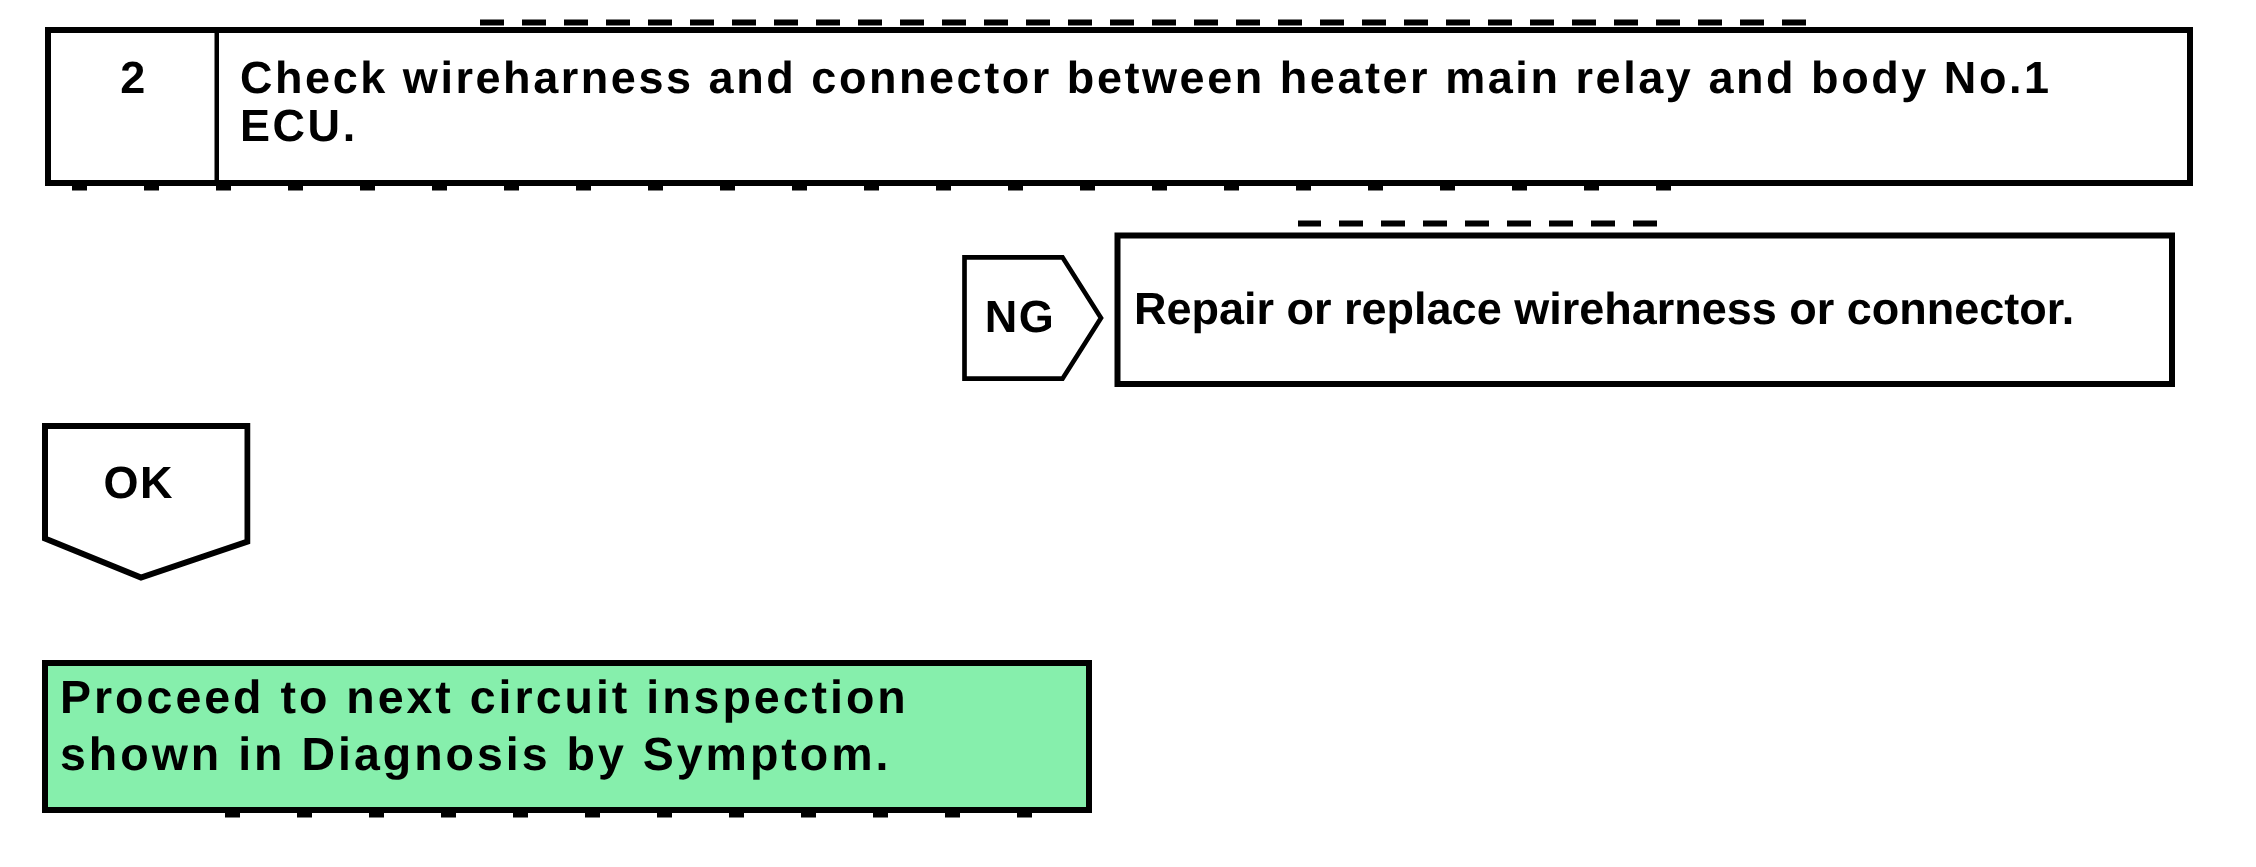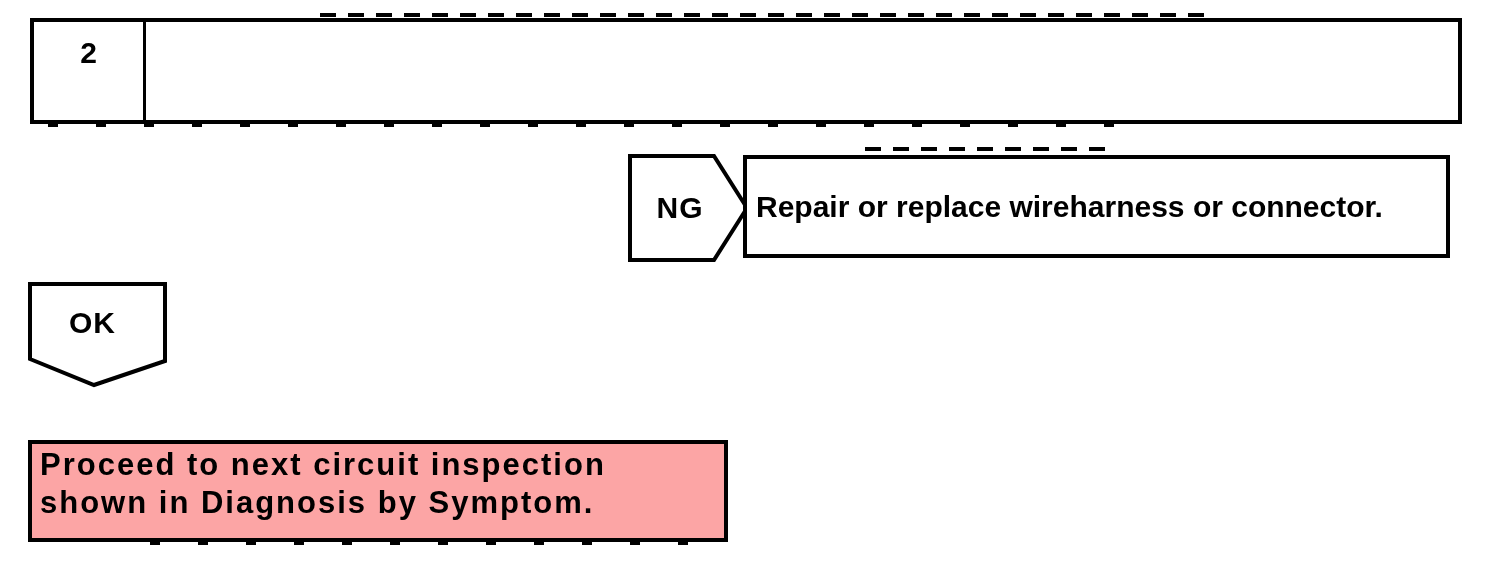--- a/index.html
+++ b/index.html
@@ -33,21 +33,21 @@
   .step-instruction {
     padding: 15px 0 0 14px;
     font-weight: bold;
     font-size: 30px;
     line-height: 32px;
     letter-spacing: 1.7px;
     width: 1250px;
   }
 
   
-  .ng-shape { left: 628px; top: 154px; width: 121px; height: 108px; }
+  .ng-shape { left: 628px; top: 170px; width: 121px; height: 84px; }
   .ng-shape svg { display: block; width: 100%; height: 100%; }
   .flag-label {
     position: absolute; inset: 0;
     display: flex; align-items: center; justify-content: center;
     font-weight: bold; font-size: 30px; letter-spacing: 1px;
   }
   .ng-shape .flag-label { padding-right: 17px; }
 
   
   .action-box {
@@ -62,21 +62,21 @@
   
   .ok-shape { left: 28px; top: 282px; width: 139px; height: 106px; }
   .ok-shape svg { display: block; width: 100%; height: 100%; }
   .ok-shape .flag-label { padding-right: 10px; padding-bottom: 24px; text-align: right; }
 
   
   .result-box {
     left: 28px; top: 440px; width: 700px; height: 102px;
     border: 4px solid #000;
     padding: 2px 0 0 8px;
-    background: #fca5a5;
+    background: #86efac;
   }
   .result-text {
     font-weight: bold; font-size: 31px;
     line-height: 38px; letter-spacing: 2px;
     max-width: 620px;
   }
 
   
   .artifact-h {
     background: repeating-linear-gradient(90deg, #000 0 16px, transparent 16px 28px);
@@ -89,20 +89,21 @@
   .artifact-action-top   { left: 865px; top: 147px; width: 240px;  height: 4px; }
   .artifact-result-bottom{ left: 150px; top: 542px; width: 560px;  height: 3px; }
 </style>
 </head>
 <body>
 
 <div>
 
   <div class="abs step-box">
     <div class="step-number-cell">2</div>
+    <div class="step-instruction">Check wireharness and connector between heater main relay and body No.1 ECU.</div>
   </div>
 
   <div class="abs ng-shape">
     <svg viewBox="0 0 121 108">
       <polygon points="2,2 86,2 119,54 86,106 2,106" fill="#ffffff" stroke="#000000" stroke-width="4" stroke-linejoin="miter"></polygon>
     </svg>
     <span class="flag-label">NG</span>
   </div>
 
   <div class="abs action-box">

